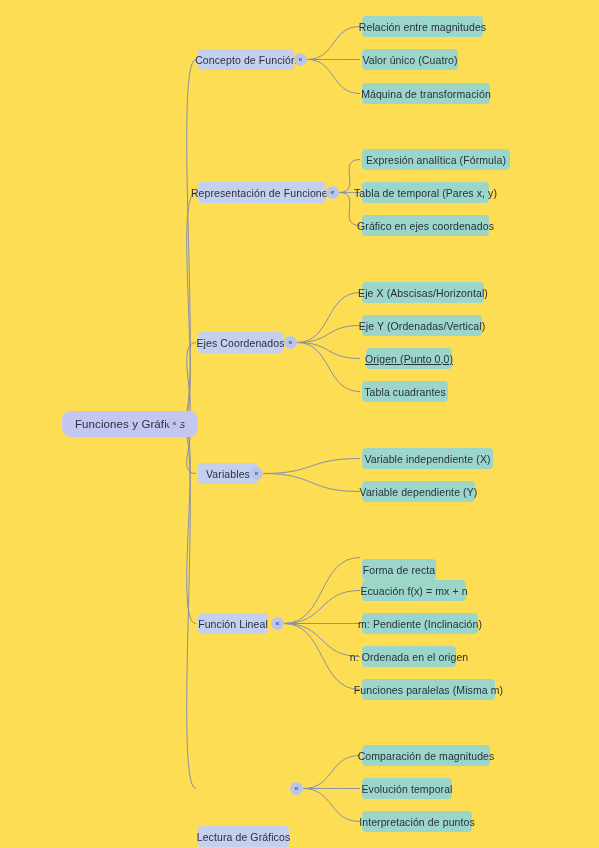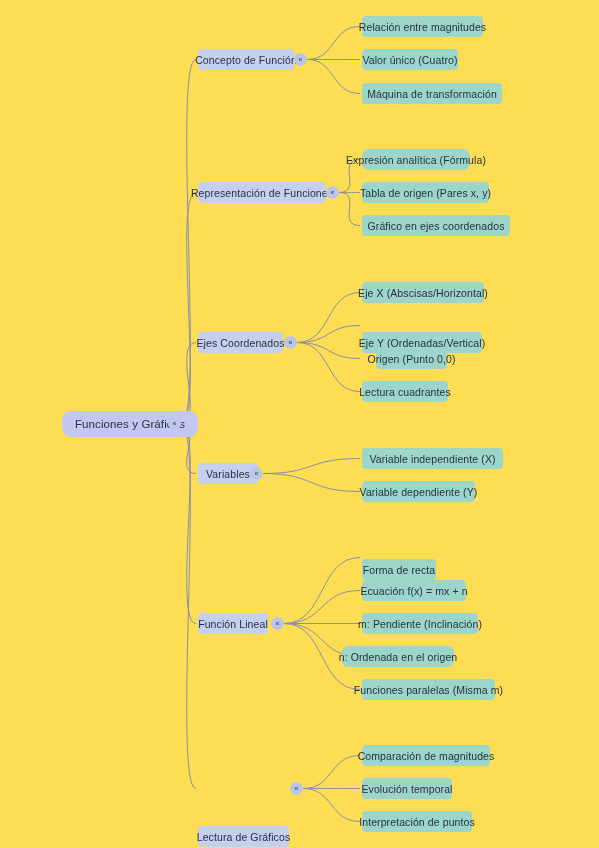--- a/index.html
+++ b/index.html
@@ -113,76 +113,76 @@
     <div class="node node-branch" style="left: 198px; top: 49px; width: 96px;">
       <span>Concepto de Función</span>
     </div>
     <div class="badge" style="left: 294px; top: 53px;">«</div>
     <div class="node node-leaf" style="left: 362px; top: 16px; width: 121px;">
       <span>Relación entre magnitudes</span>
     </div>
     <div class="node node-leaf" style="left: 362px; top: 49px; width: 96px;">
       <span>Valor único (Cuatro)</span>
     </div>
-    <div class="node node-leaf" style="left: 362px; top: 83px; width: 140px; text-align: right;">
+    <div class="node node-leaf" style="left: 362px; top: 83px; width: 128px; text-align: right;">
       <span>Máquina de transformación</span>
     </div>
     <div class="node node-branch" style="left: 198px; top: 182px; width: 128px;">
       <span>Representación de Funciones</span>
     </div>
     <div class="badge" style="left: 326px; top: 186px;">«</div>
-    <div class="node node-leaf" style="left: 362px; top: 149px; width: 108px; border-radius: 7px;">
+    <div class="node node-leaf" style="left: 362px; top: 149px; width: 148px;">
       <span>Expresión analítica (Fórmula)</span>
     </div>
     <div class="node node-leaf" style="left: 362px; top: 182px; width: 127px;">
-      <span>Tabla de origen (Pares x, y)</span>
+      <span>Tabla de temporal (Pares x, y)</span>
     </div>
-    <div class="node node-leaf" style="left: 362px; top: 215px; width: 148px; justify-content: center;">
+    <div class="node node-leaf" style="left: 362px; top: 215px; width: 127px; justify-content: center;">
       <span>Gráfico en ejes coordenados</span>
     </div>
     <div class="node node-branch" style="left: 198px; top: 332px; width: 85px;">
       <span>Ejes Coordenados</span>
     </div>
     <div class="badge" style="left: 284px; top: 336px;">«</div>
     <div class="node node-leaf" style="left: 362px; top: 282px; width: 122px;">
       <span>Eje X (Abscisas/Horizontal)</span>
     </div>
-    <div class="node node-leaf" style="left: 362px; top: 332px; width: 120px;">
+    <div class="node node-leaf" style="left: 362px; top: 315px; width: 120px;">
       <span>Eje Y (Ordenadas/Vertical)</span>
     </div>
-    <div class="node node-leaf" style="left: 376px; top: 348px; width: 71px;">
+    <div class="node node-leaf" style="left: 366px; top: 348px; width: 86px; text-decoration: underline;">
       <span>Origen (Punto 0,0)</span>
     </div>
     <div class="node node-leaf" style="left: 362px; top: 381px; width: 86px;">
-      <span>Lectura cuadrantes</span>
+      <span>Tabla cuadrantes</span>
     </div>
     <div class="node node-branch" style="left: 198px; top: 463px; width: 60px;">
       <span>Variables</span>
     </div>
     <div class="badge" style="left: 250px; top: 467px;">«</div>
-    <div class="node node-leaf" style="left: 362px; top: 448px; width: 141px;">
+    <div class="node node-leaf" style="left: 362px; top: 448px; width: 131px;">
       <span>Variable independiente (X)</span>
     </div>
     <div class="node node-leaf" style="left: 362px; top: 481px; width: 113px;">
       <span>Variable dependiente (Y)</span>
     </div>
     <div class="node node-branch" style="left: 198px; top: 613px; width: 70px;">
       <span>Función Lineal</span>
     </div>
     <div class="badge" style="left: 271px; top: 617px;">«</div>
     <div class="node node-leaf" style="left: 362px; top: 547px; width: 74px; margin-top: 12px;">
       <span>Forma de recta</span>
     </div>
     <div class="node node-leaf" style="left: 362px; top: 580px; width: 104px;">
       <span>Ecuación f(x) = mx + n</span>
     </div>
     <div class="node node-leaf" style="left: 362px; top: 613px; width: 116px;">
       <span>m: Pendiente (Inclinación)</span>
     </div>
-    <div class="node node-leaf" style="left: 342px; top: 646px; width: 112px; border-radius: 6px;">
+    <div class="node node-leaf" style="left: 362px; top: 646px; width: 94px;">
       <span>n: Ordenada en el origen</span>
     </div>
     <div class="node node-leaf" style="left: 362px; top: 679px; width: 133px;">
       <span>Funciones paralelas (Misma m)</span>
     </div>
     <div class="node node-branch" style="left: 198px; top: 778px; width: 91px; margin-top: 48px;">
       <span>Lectura de Gráficos</span>
     </div>
     <div class="badge" style="left: 290px; top: 782px;">«</div>
     <div class="node node-leaf" style="left: 362px; top: 745px; width: 128px;">

